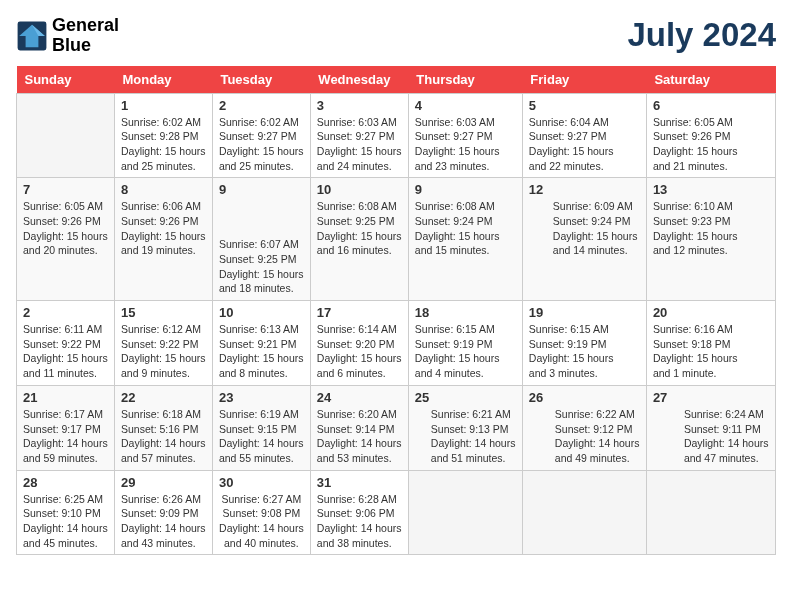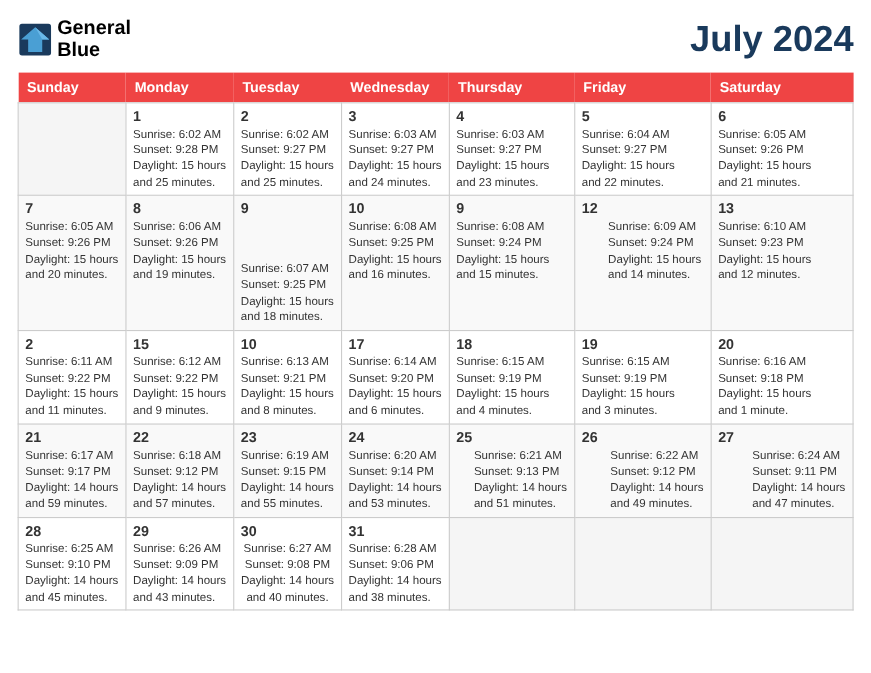--- a/index.html
+++ b/index.html
@@ -265,21 +265,21 @@
         <td>
           <span class="day-number">21</span>
           <div class="cell-content" style="white-space: pre-line;">Sunrise: 6:17 AM
 Sunset: 9:17 PM
 Daylight: 14 hours
 and 59 minutes.</div>
         </td>
         <td>
           <span class="day-number">22</span>
           <div class="cell-content" style="white-space: pre-line;">Sunrise: 6:18 AM
-Sunset: 9:12 PM
+Sunset: 5:16 PM
 Daylight: 14 hours
 and 57 minutes.</div>
         </td>
         <td>
           <span class="day-number">23</span>
           <div class="cell-content" style="white-space: pre-line;">Sunrise: 6:19 AM
 Sunset: 9:15 PM
 Daylight: 14 hours
 and 55 minutes.</div>
         </td>

